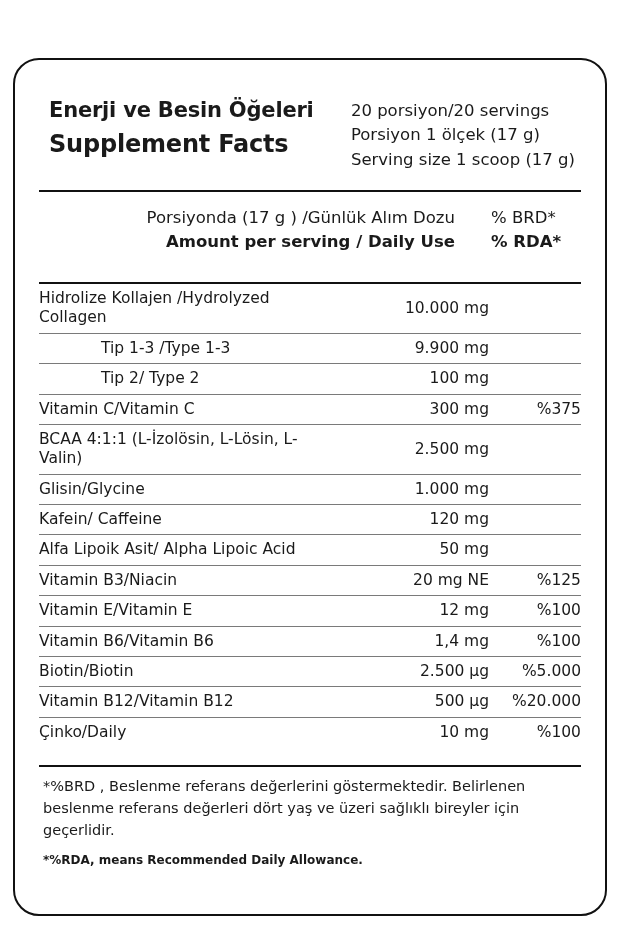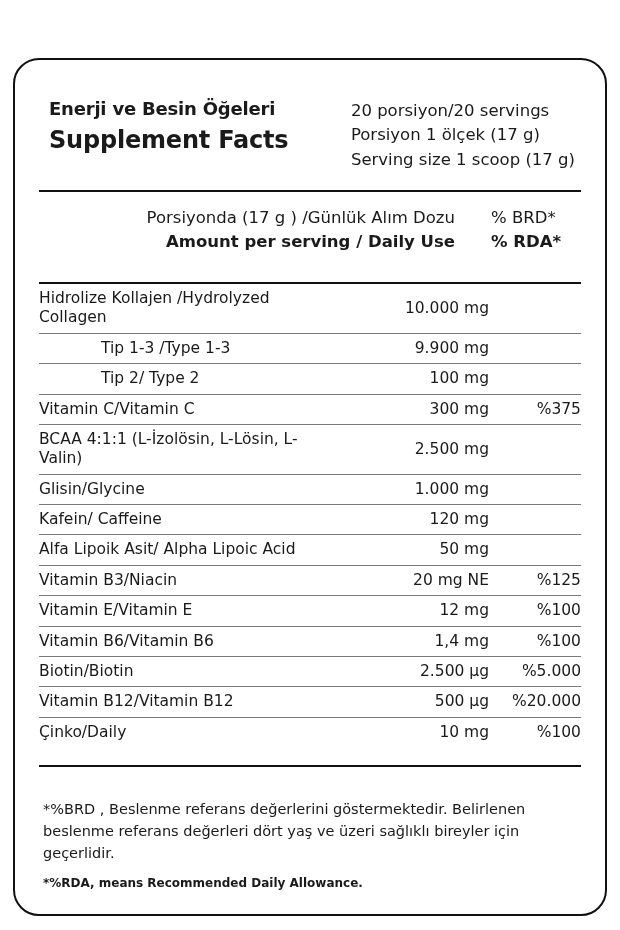--- a/index.html
+++ b/index.html
@@ -29,21 +29,21 @@
   .header {
     display: flex;
     align-items: flex-start;
     justify-content: space-between;
     padding: 6px 2px 0 10px;
   }
   .titles {
     padding-top: 2px;
   }
   .title-tr {
-    font-size: 18px;
+    font-size: 21px;
     font-weight: bold;
     letter-spacing: -0.2px;
     line-height: 1.22;
     white-space: nowrap;
   }
   .title-en {
     font-size: 24px;
     font-weight: bold;
     letter-spacing: -0.2px;
     line-height: 1.3;
@@ -104,21 +104,21 @@
     text-align: right;
     padding-right: 8px;
   }
   td.rda {
     width: 92px;
     text-align: right;
     padding-right: 6px;
   }
 
   .footnote-wrap {
-    margin-top: 32px;
+    margin-top: 9px;
     padding: 0 4px 0 4px;
   }
   .fn1 {
     font-size: 14.5px;
     line-height: 1.5;
   }
   .fn2 {
     font-size: 12px;
     font-weight: bold;
     margin-top: 12px;

